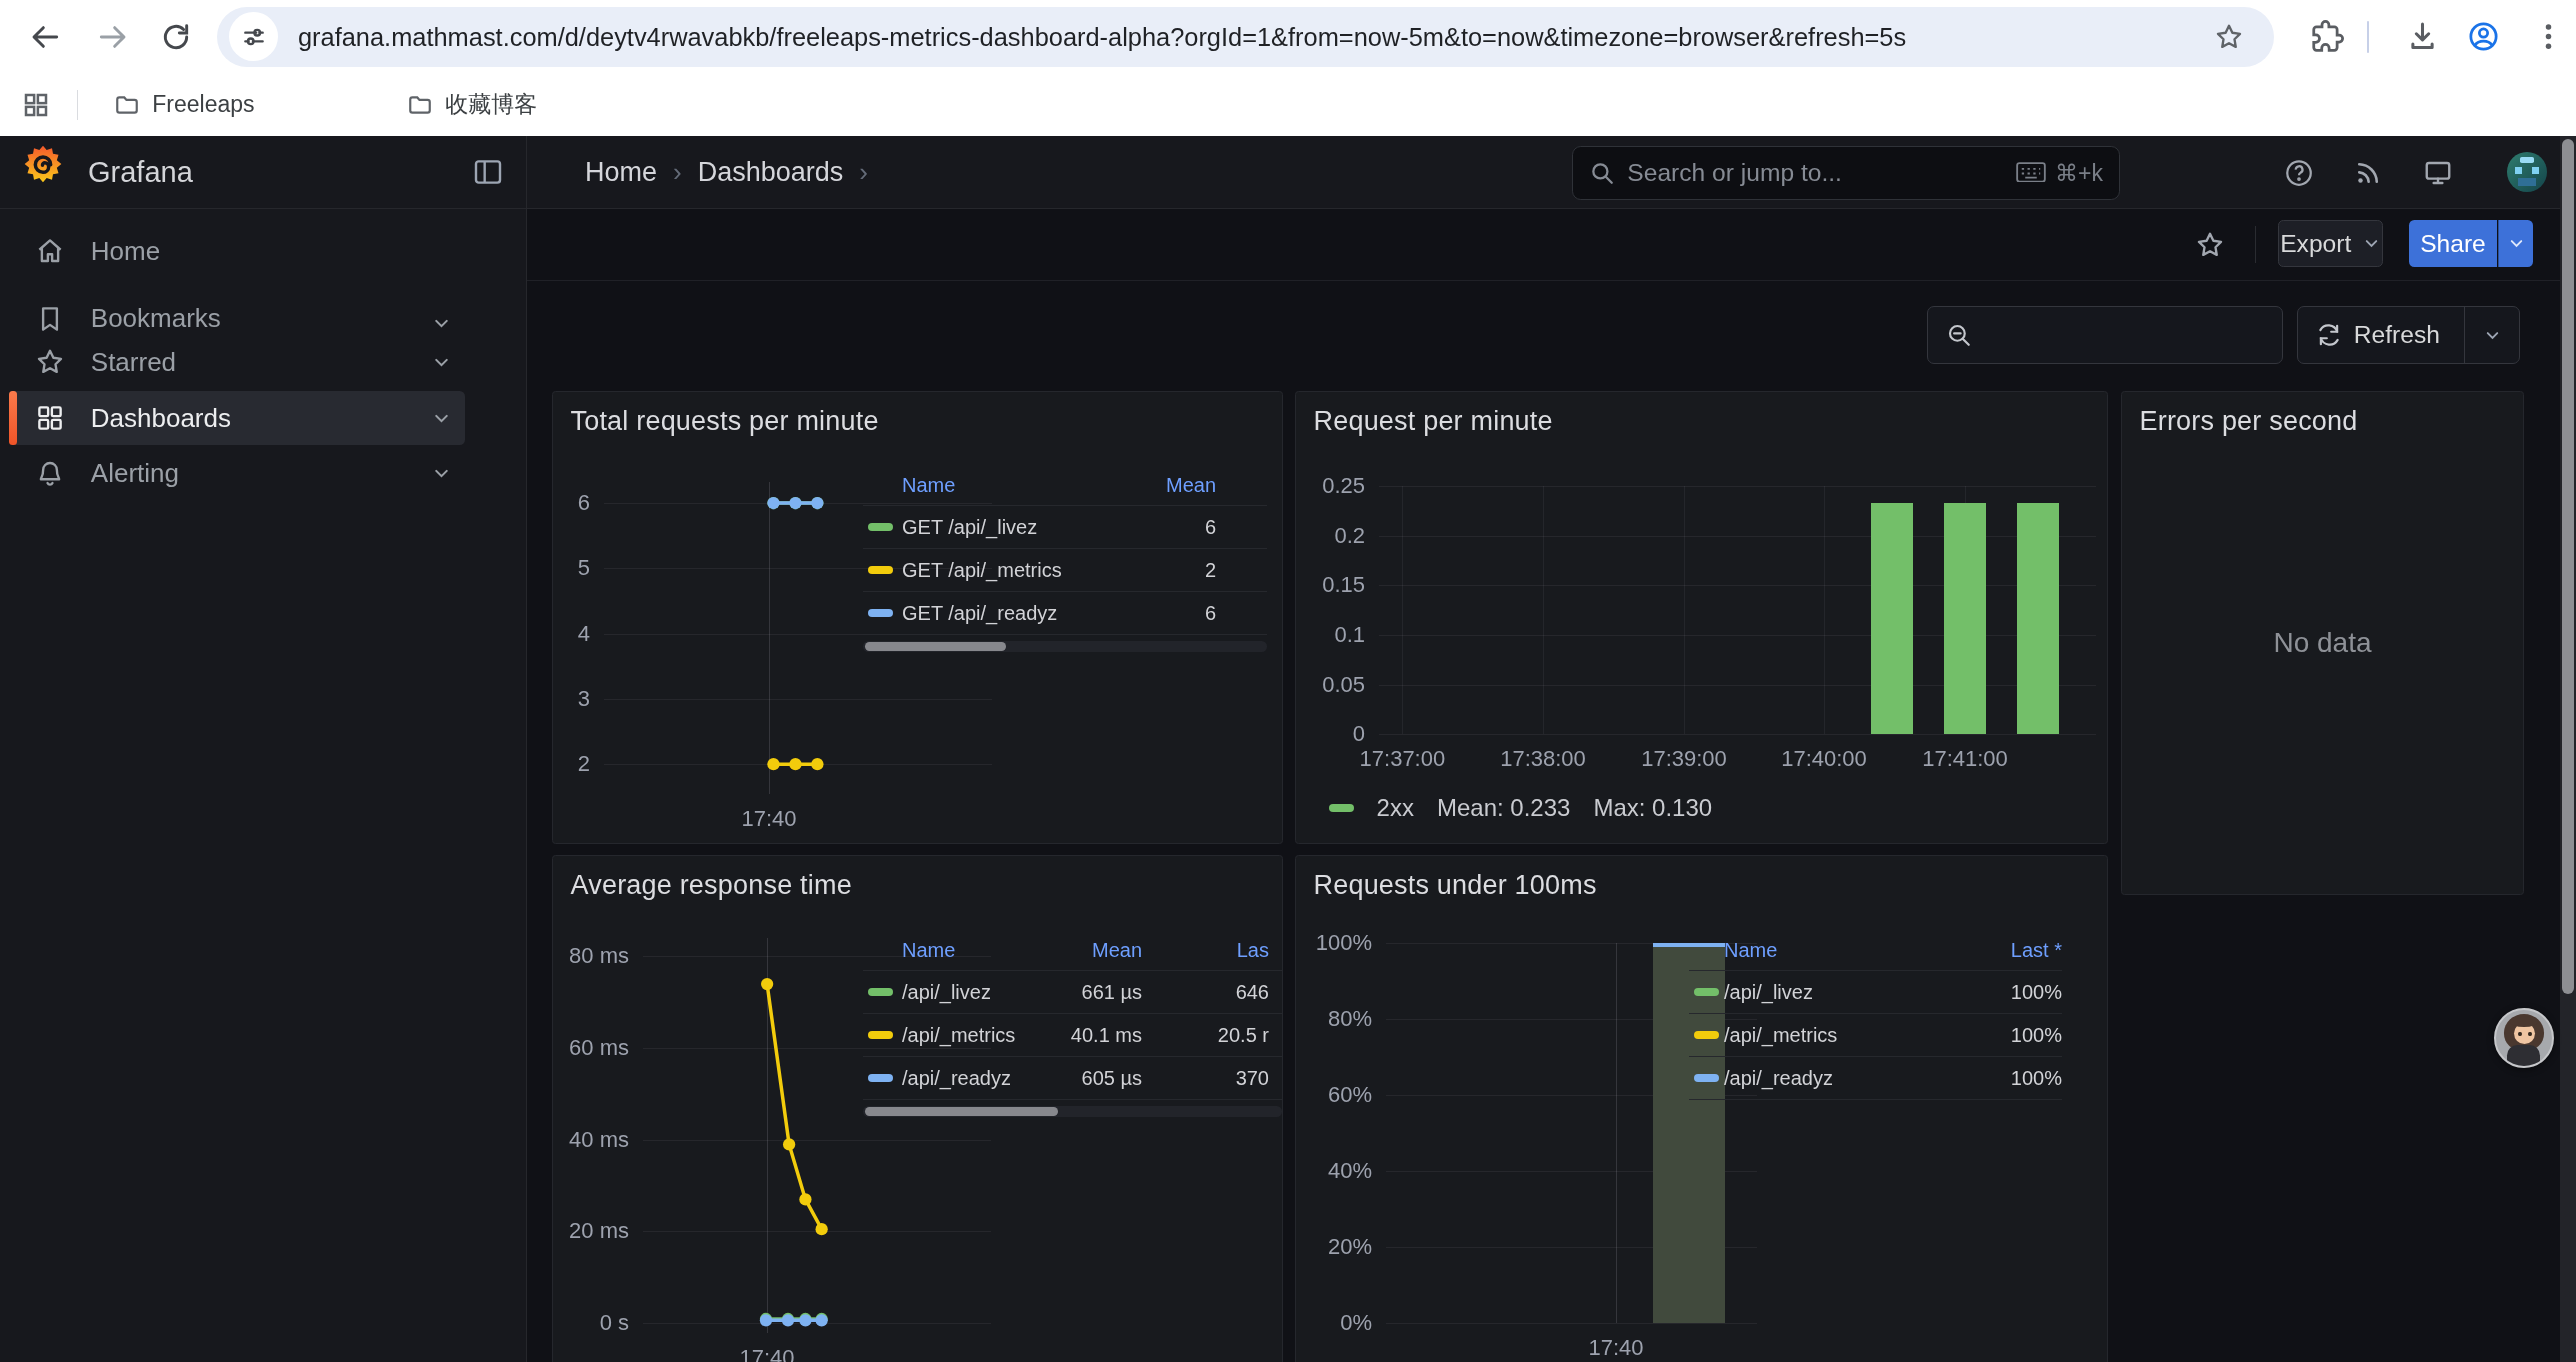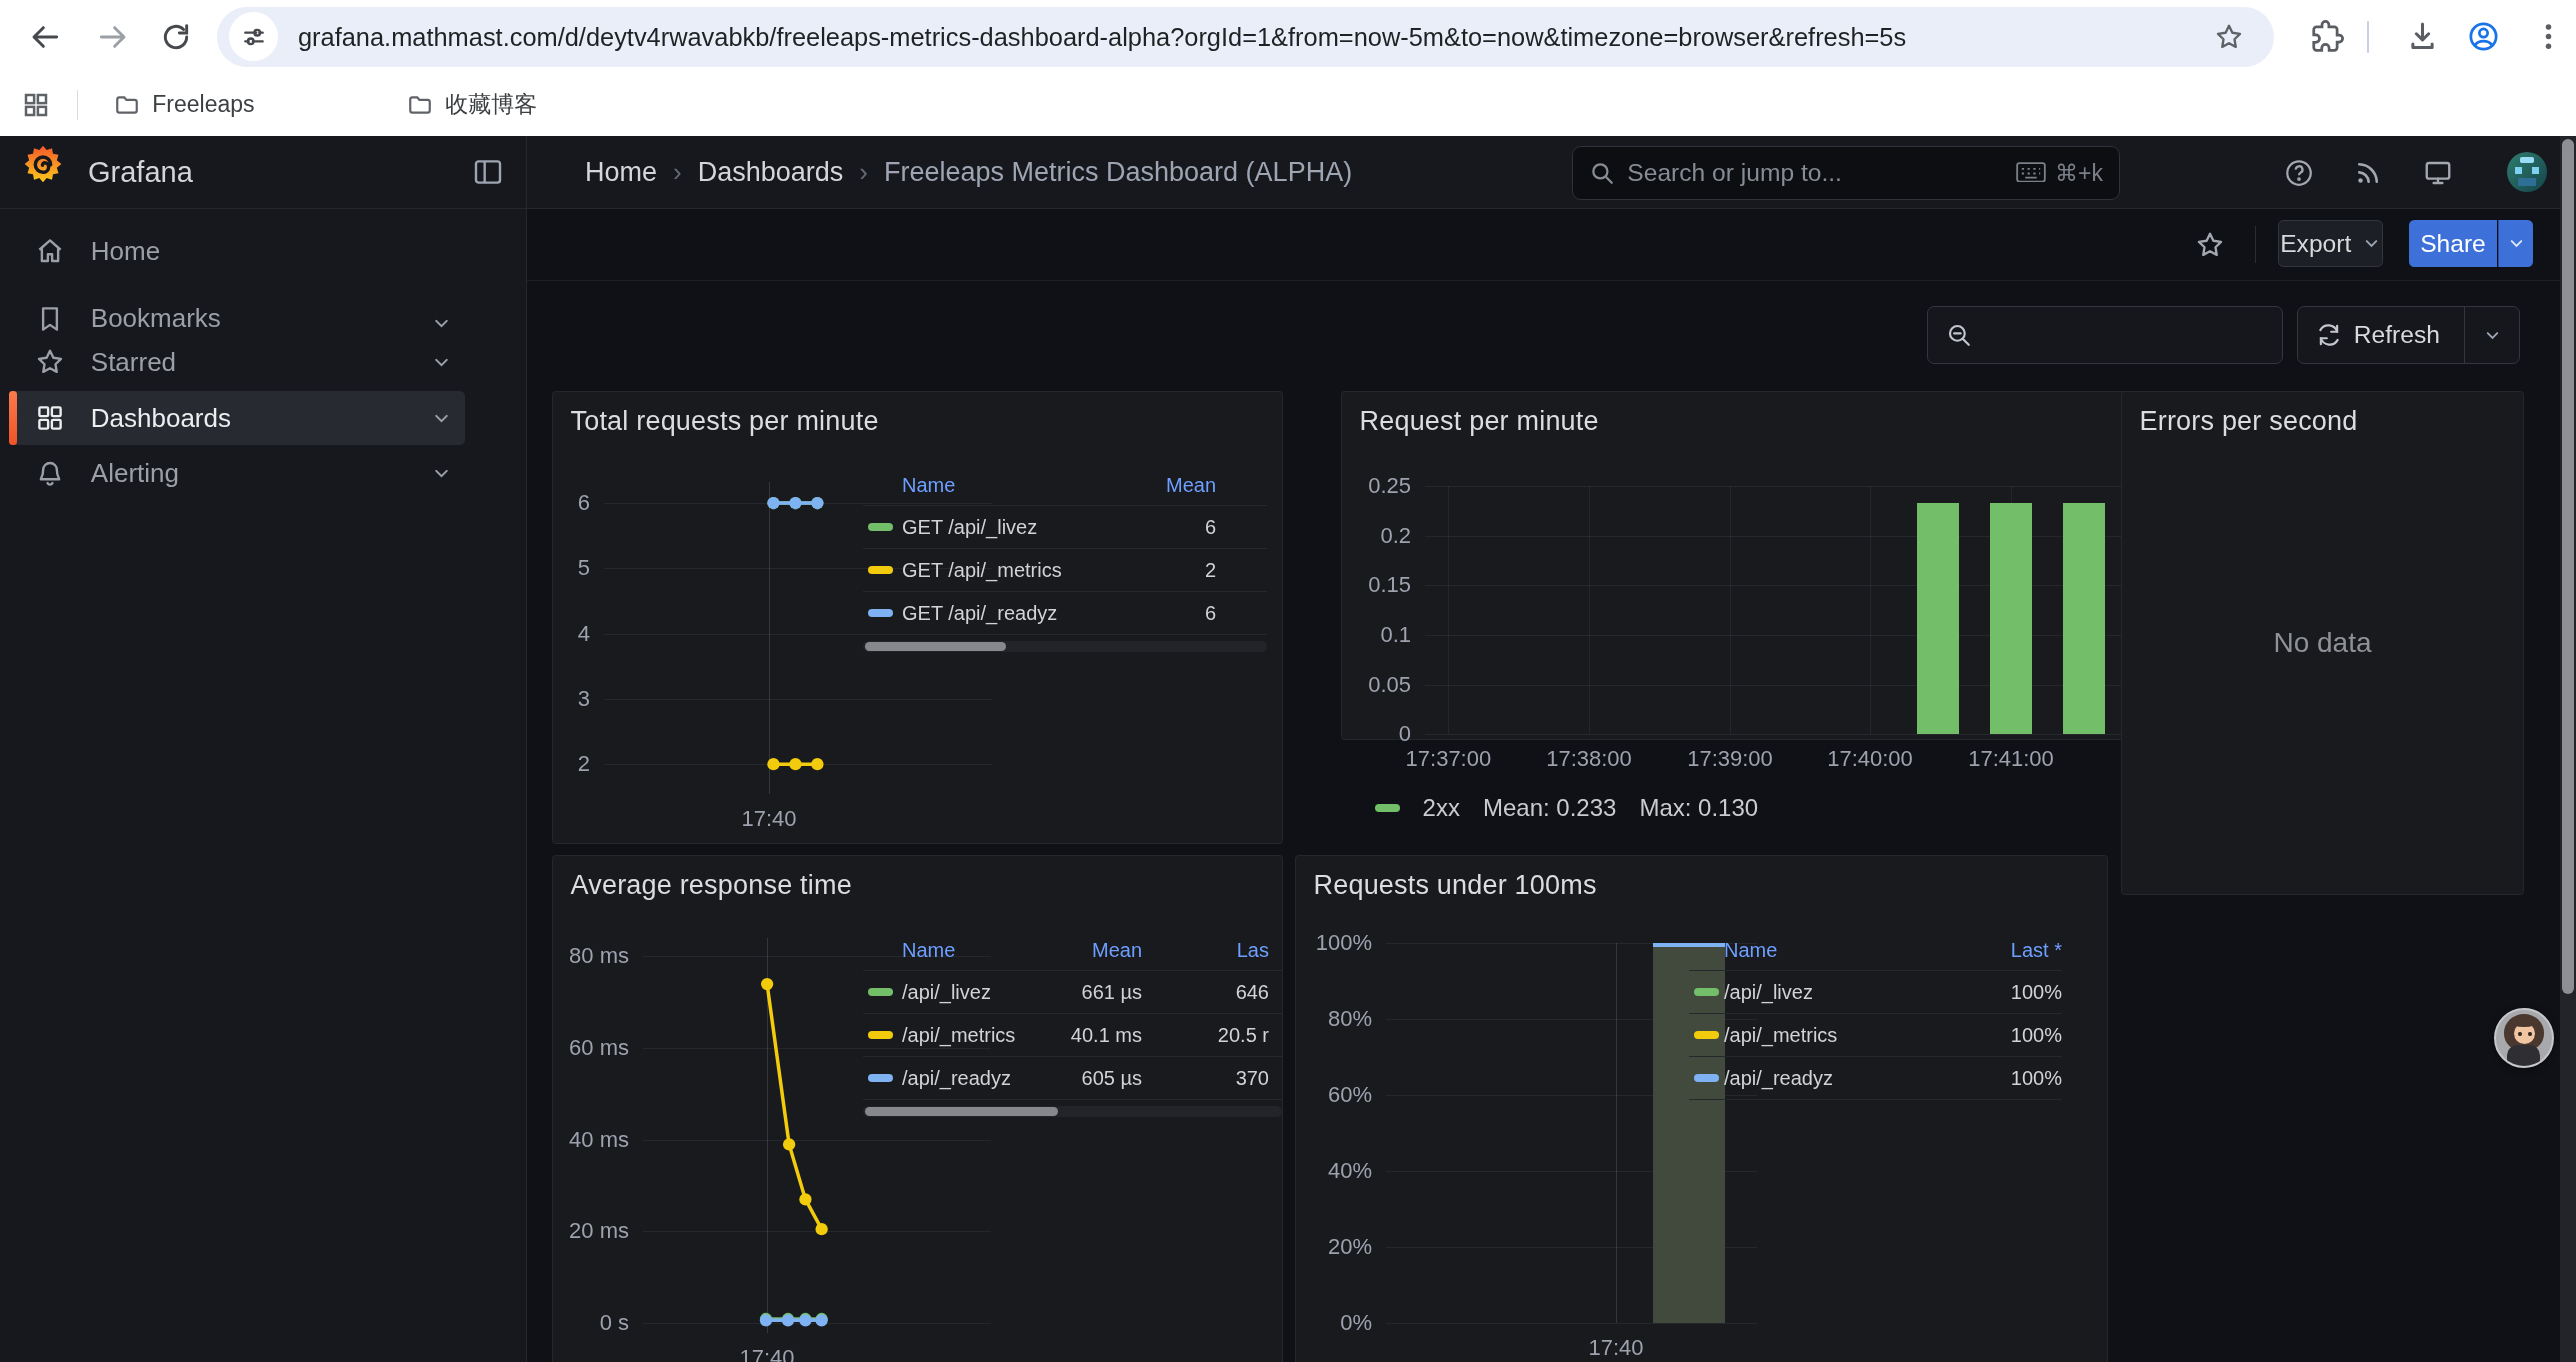--- a/index.html
+++ b/index.html
@@ -226,21 +226,20 @@
         <rect x="3" y="4" width="18" height="16" rx="2"></rect>
         <path d="M9.5 4v16"></path>
       </svg>
   </span>
 
   <div class="breadcrumb">
       <span class="bc-link">Home</span>
       <span class="bc-sep">›</span>
       <span class="bc-link">Dashboards</span>
       <span class="bc-sep">›</span>
-      <span class="bc-current">Freeleaps Metrics Dashboard (ALPHA)</span>
     </div>
 
   <div class="searchbox">
     <span class="mag">
       <svg viewBox="0 0 24 24" fill="none" stroke="currentColor" stroke-width="2.1" stroke-linecap="round">
           <circle cx="10.5" cy="10.5" r="6.5"></circle>
           <path d="M15.5 15.5L21 21"></path>
         </svg>
     </span>
     <span class="ph">Search or jump to...</span>
@@ -455,21 +454,21 @@
           <span class="sw" style="background:#7EB2F2"></span>
           <span class="lg-name">GET /api/_readyz</span>
           <span class="cell-r" style="padding-right:51px">6</span>
         </div>
         <div class="lg-scroll">
           <div class="lg-thumb" style="width:35%"></div>
         </div>
       </div>
   </div>
 
-  <div class="panel" style="left:1341px;top:391px;width:813px;height:349px">
+  <div class="panel" style="left:1295px;top:391px;width:813px;height:453px">
     <div class="panel-title">Request per minute</div>
     <div class="plot" style="left: 83px; top: 94px; width: 717px; height: 248px;">
         <div class="hline" style="top:0px"></div>
         <div class="ylab" style="top:0px">0.25</div>
         <div class="hline" style="top:50px"></div>
         <div class="ylab" style="top:50px">0.2</div>
         <div class="hline" style="top:99px"></div>
         <div class="ylab" style="top:99px">0.15</div>
         <div class="hline" style="top:149px"></div>
         <div class="ylab" style="top:149px">0.1</div>

